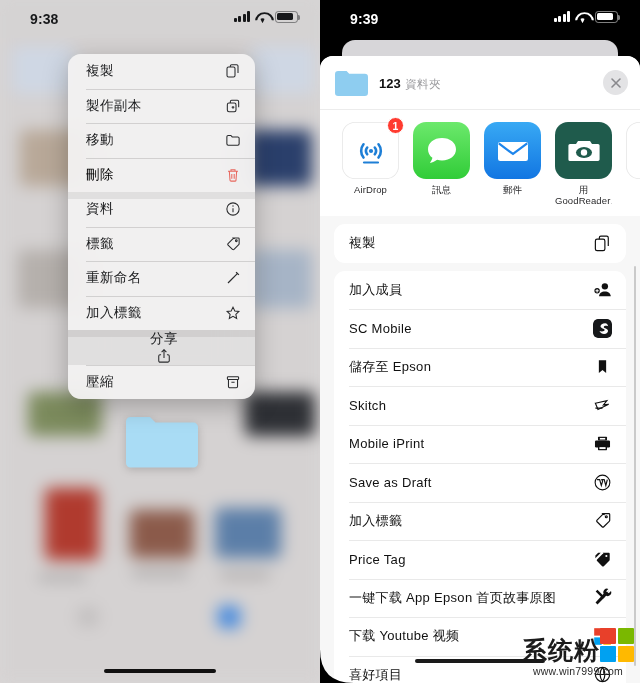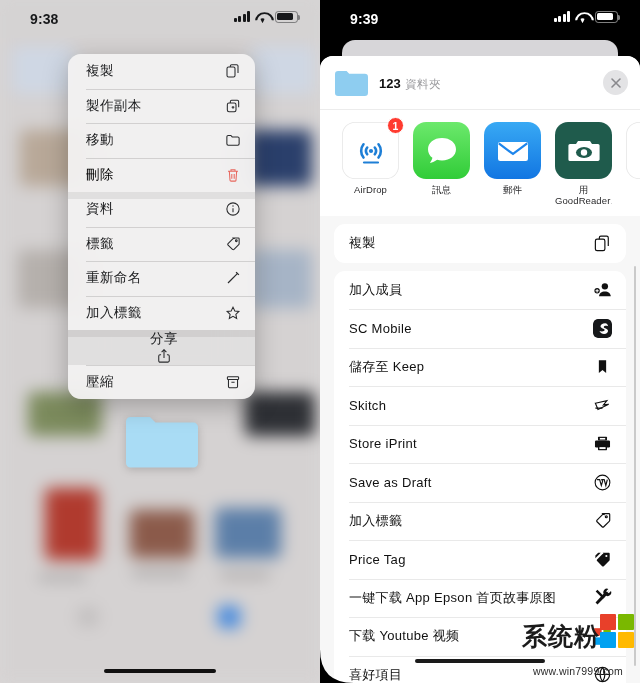--- a/index.html
+++ b/index.html
@@ -260,21 +260,21 @@
   .wm-logo {
     width: 34px; height: 34px; margin: 0 auto 1px auto;
     display: grid; grid-template-columns: 1fr 1fr; grid-template-rows: 1fr 1fr; gap: 2.5px;
   }
   .wm-logo span { display: block; border-radius: 1px; }
   .wm-text {
     font-size: 25px; font-weight: bold; color: #1b1b1b;
     line-height: 26px; letter-spacing: 1px;
     display: flex; align-items: center; justify-content: flex-end;
   }
-  .wm-url { font-size: 10.5px; color: #2c2c2c; letter-spacing: 0.2px; margin-top: 16px; }
+  .wm-url { font-size: 10.5px; color: #2c2c2c; letter-spacing: 0.2px; margin-top: 2px; }
   .wm-top { display: flex; align-items: flex-end; justify-content: flex-end; }
 </style>
 </head>
 <body>
 
 <div class="screens">
 
   <div class="phone-left">
 
     <div class="blur-bg">
@@ -560,40 +560,40 @@
             <span class="act-label">SC Mobile</span>
             <span class="act-icon">
               <svg class="mini-app" viewBox="0 0 21 21">
                 <rect width="21" height="21" rx="5" fill="#16181a"></rect>
                 <path d="M13.6 4.6c-3.4 0-5.3 1.6-5.3 3.4 0 2.6 4.6 2.4 4.6 4.2 0 1-1.3 1.6-3 1.6-1.2 0-2.2-.2-2.8-.5 1.1 2.3 3 3.2 5.1 3.2 2.9 0 4.4-1.5 4.4-3.2 0-2.9-4.7-2.7-4.7-4.4 0-.9 1.1-1.4 2.5-1.4 1 0 1.9.2 2.5.5-.7-2-1.9-3.4-3.3-3.4z" fill="#fff"></path>
               </svg>
             </span>
           </div>
 
           <div class="act-row">
-            <span class="act-label">儲存至 Keep</span>
+            <span class="act-label">儲存至 Epson</span>
             <span class="act-icon">
               <svg viewBox="0 0 24 24" fill="currentColor">
                 <path d="M7.4 4h9.2v16.3l-4.6-3.9-4.6 3.9z"></path>
               </svg>
             </span>
           </div>
 
           <div class="act-row">
             <span class="act-label">Skitch</span>
             <span class="act-icon">
               <svg viewBox="0 0 24 24" fill="none" stroke="currentColor" stroke-width="1.5">
                 <path d="M3 9.2 17.4 6l-4.2 5.2 6.6-.8L6.3 17z"></path>
                 <path d="M3 15.2h9"></path>
               </svg>
             </span>
           </div>
 
           <div class="act-row">
-            <span class="act-label">Store iPrint</span>
+            <span class="act-label">Mobile iPrint</span>
             <span class="act-icon">
               <svg viewBox="0 0 24 24" fill="currentColor">
                 <rect x="2.5" y="8.2" width="19" height="9" rx="1.6"></rect>
                 <rect x="6.3" y="3.6" width="11.4" height="4.6" rx=".8"></rect>
                 <rect x="6.3" y="15.2" width="11.4" height="5.2" rx=".8"></rect>
                 <rect x="8.1" y="16.6" width="7.8" height="2.4" fill="#fff"></rect>
                 <rect x="8.6" y="5" width="6.8" height="2" fill="#fff"></rect>
               </svg>
             </span>
           </div>

